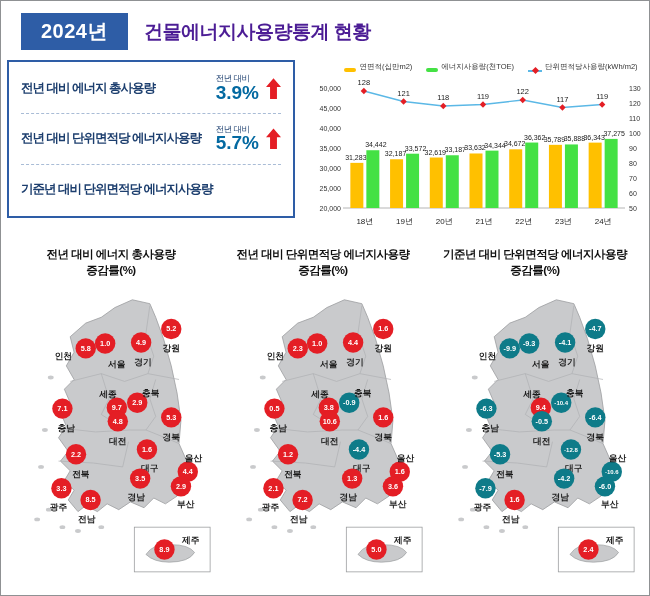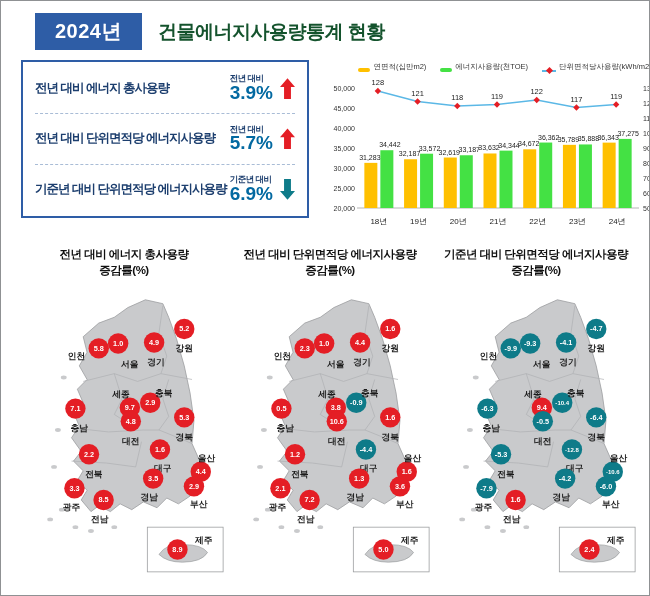--- a/index.html
+++ b/index.html
@@ -1,29 +1,29 @@
 <!DOCTYPE html>
 <html><head>
 <meta charset="utf-8">
 <style>
   html,body{margin:0;padding:0;background:#fff;font-family:"Liberation Sans","DejaVu Sans",sans-serif;}
-  .page{width:650px;height:596px;box-sizing:border-box;border:1px solid #8f9193;background:#fff;padding:10px 8px 6px 18px;position:relative;overflow:hidden;}
+  .page{width:650px;height:596px;box-sizing:border-box;border:1px solid #8f9193;background:#fff;padding:10px 8px 6px 4px;position:relative;overflow:hidden;}
   
   .header{display:flex;align-items:center;gap:16px;margin:2px 0 10px 16px;}
   .year-badge{background:#2e5da6;color:#fff;font-weight:bold;font-size:20px;padding:5px 20px;letter-spacing:0.5px;}
-  .page-title{color:#14532d;font-weight:bold;font-size:19px;letter-spacing:-0.5px;}
+  .page-title{color:#4c1d95;font-weight:bold;font-size:19px;letter-spacing:-0.5px;}
   
   .top-row{display:flex;align-items:stretch;}
   .stats-panel{width:288px;min-width:288px;border:2px solid #2e5da6;box-sizing:border-box;height:158px;margin-left:2px;padding:2px 12px;display:flex;flex-direction:column;}
   .stat-row{flex:1;display:flex;align-items:center;justify-content:space-between;border-bottom:1px dashed #a9bcd6;}
   .stat-row:last-child{border-bottom:none;}
   .stat-label{color:#1c3e6e;font-weight:bold;font-size:12.5px;letter-spacing:-1px;}
   .stat-right{display:flex;align-items:center;gap:7px;}
   .stat-nums{display:flex;flex-direction:column;align-items:flex-start;line-height:1.05;}
-  .stat-sub{font-size:8.5px;color:#1c3e6e;font-weight:bold;letter-spacing:-0.5px;}
+  .stat-sub{font-size:8.5px;color:#1c3e6e;font-weight:normal;letter-spacing:-0.5px;}
   .stat-value{font-size:19px;font-weight:bold;color:#0369a1;}
   .stat-arrow{width:15px;height:21px;}
   .stat-arrow.up{clip-path:polygon(50% 0,100% 42%,73% 42%,73% 100%,27% 100%,27% 42%,0 42%);}
   .stat-arrow.down{clip-path:polygon(50% 100%,100% 58%,73% 58%,73% 0,27% 0,27% 58%,0 58%);}
   
   .chart-panel{flex:1;margin-left:8px;display:flex;flex-direction:column;}
   .legend-row{display:flex;justify-content:center;gap:14px;align-items:center;font-size:7.5px;color:#333;margin:2px 0 0 30px;}
   .legend-item{display:flex;align-items:flex-end;gap:3px;}
   .lg-swatch{display:inline-block;width:12px;height:4px;border-radius:2px;}
   .lg-line{width:14px;height:2px;position:relative;display:inline-block;}
@@ -59,27 +59,20 @@
           <div class="stat-right">
             <div class="stat-nums">
               <div class="stat-sub">전년 대비</div>
               <div class="stat-value">5.7%</div>
             </div>
             <div class="stat-arrow up" style="background: rgb(228, 30, 37);"></div>
           </div>
         </div>
         <div class="stat-row">
           <div class="stat-label">기준년 대비 단위면적당 에너지사용량</div>
-          <div class="stat-right">
-            <div class="stat-nums">
-              <div class="stat-sub">기준년 대비</div>
-              <div class="stat-value">6.9%</div>
-            </div>
-            <div class="stat-arrow down" style="background: rgb(14, 123, 137);"></div>
-          </div>
         </div>
       </div>
     <div class="chart-panel">
       <div class="legend-row">
           <span class="legend-item">
             <span class="lg-swatch" style="background: rgb(255, 192, 0);"></span>
             <span>연면적(십만m2)</span>
           </span>
           <span class="legend-item">
             <span class="lg-swatch" style="background: rgb(68, 225, 68);"></span>

